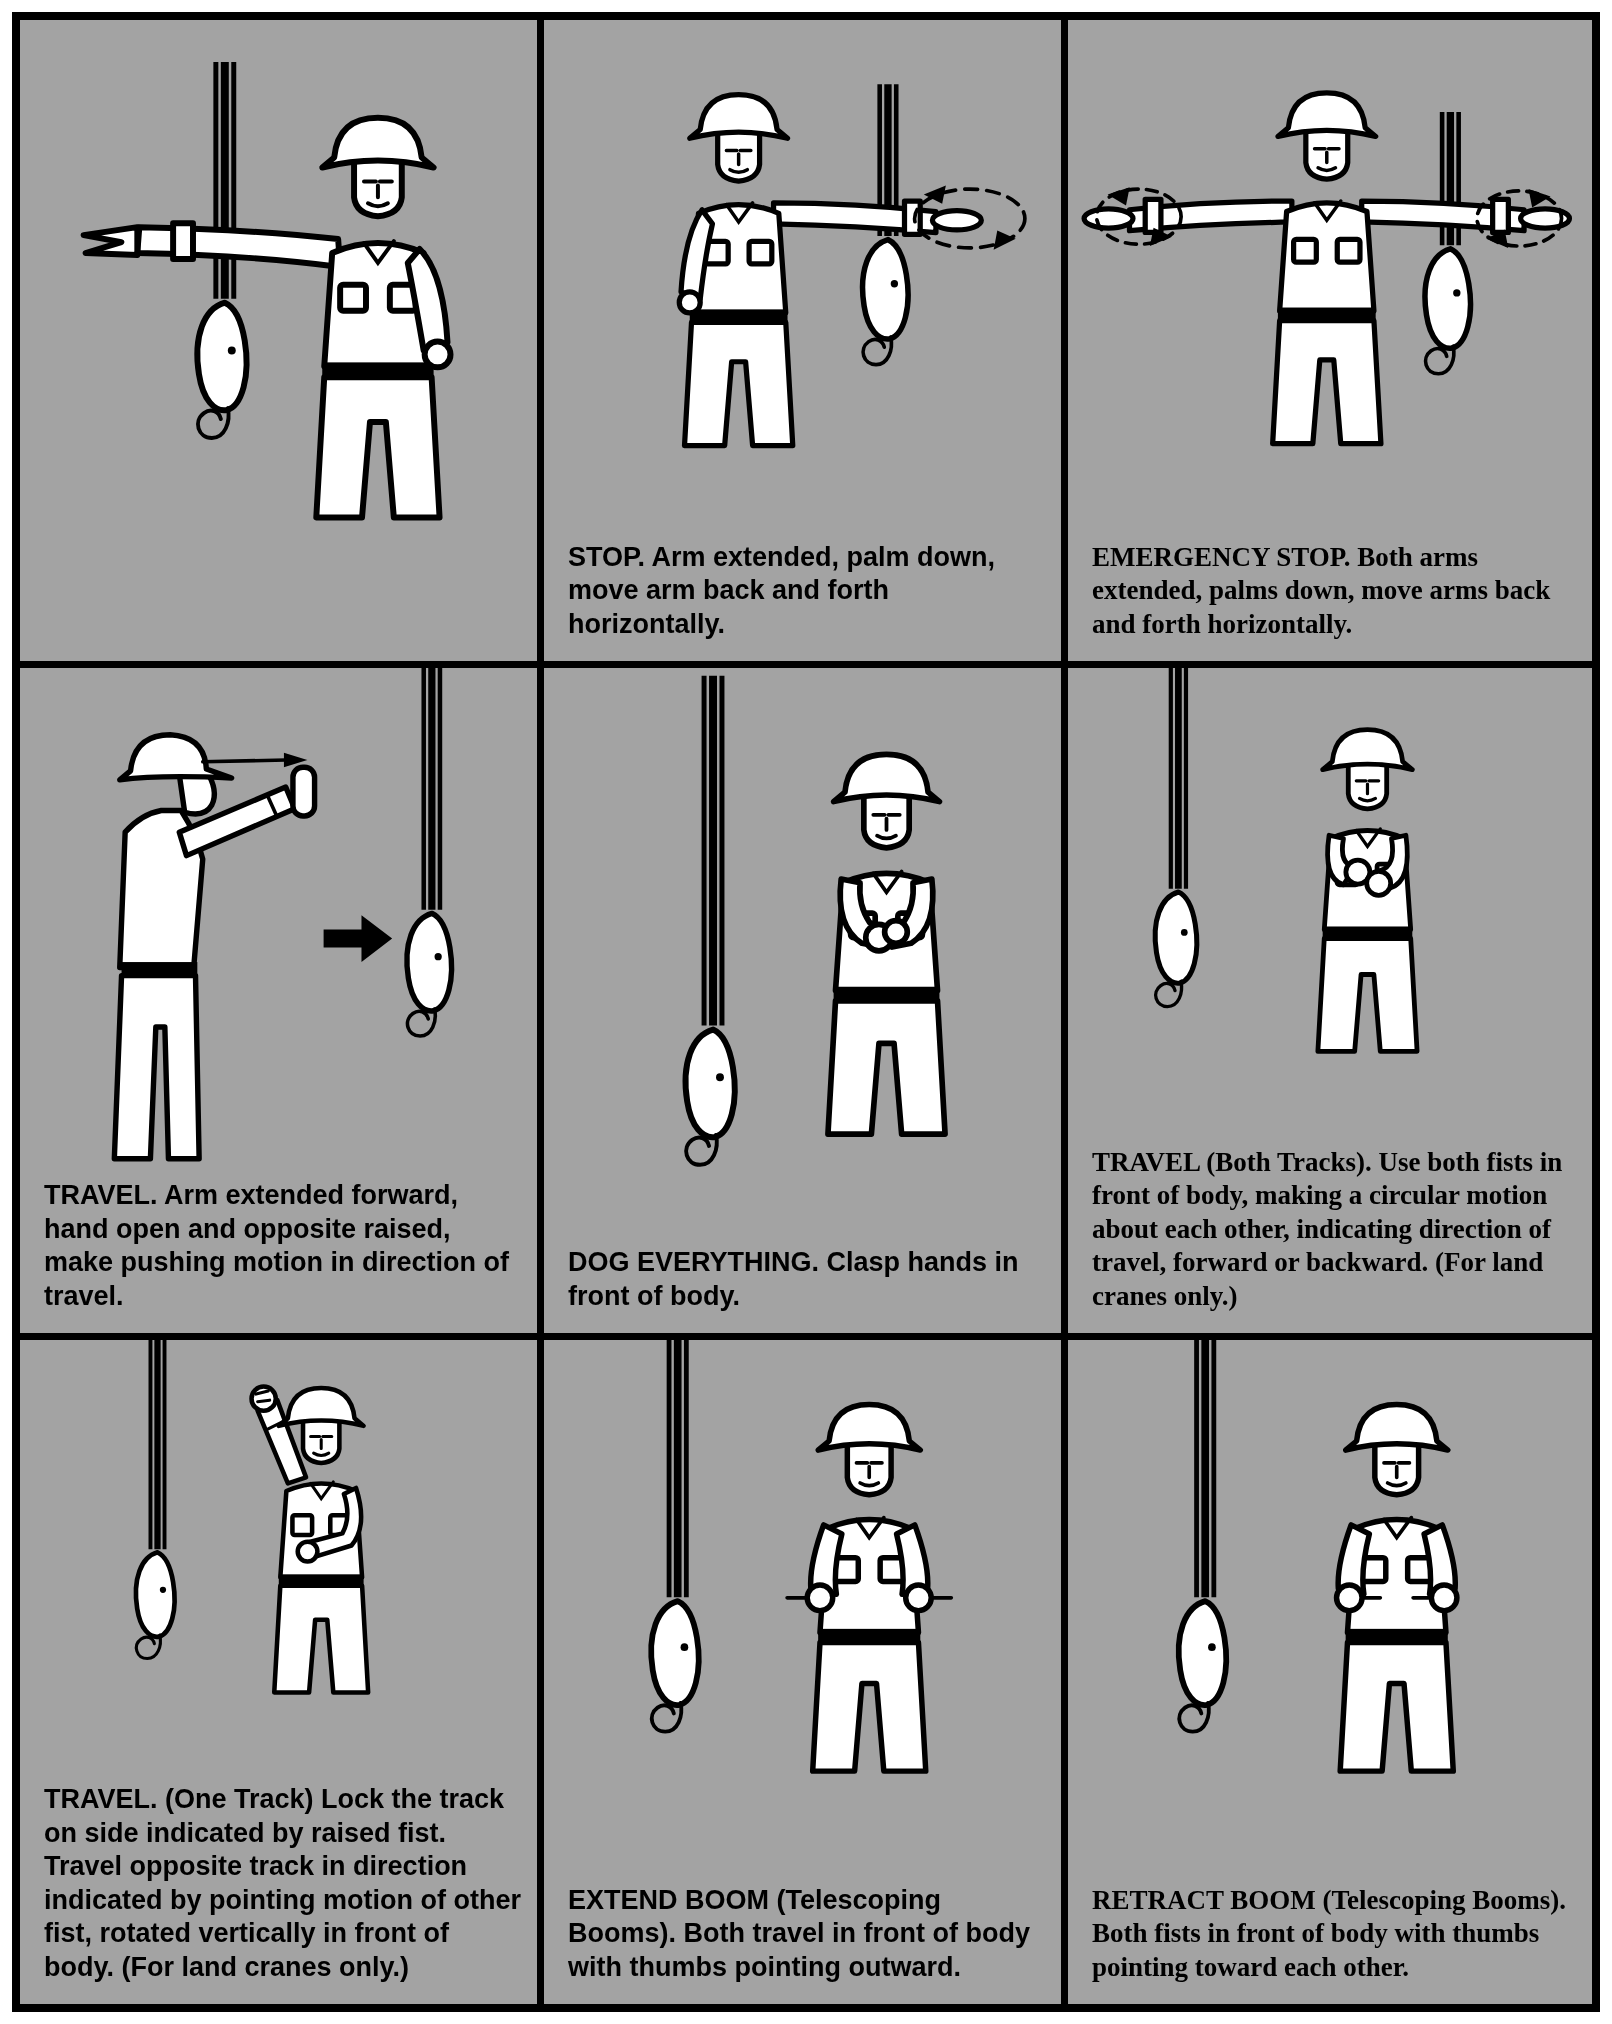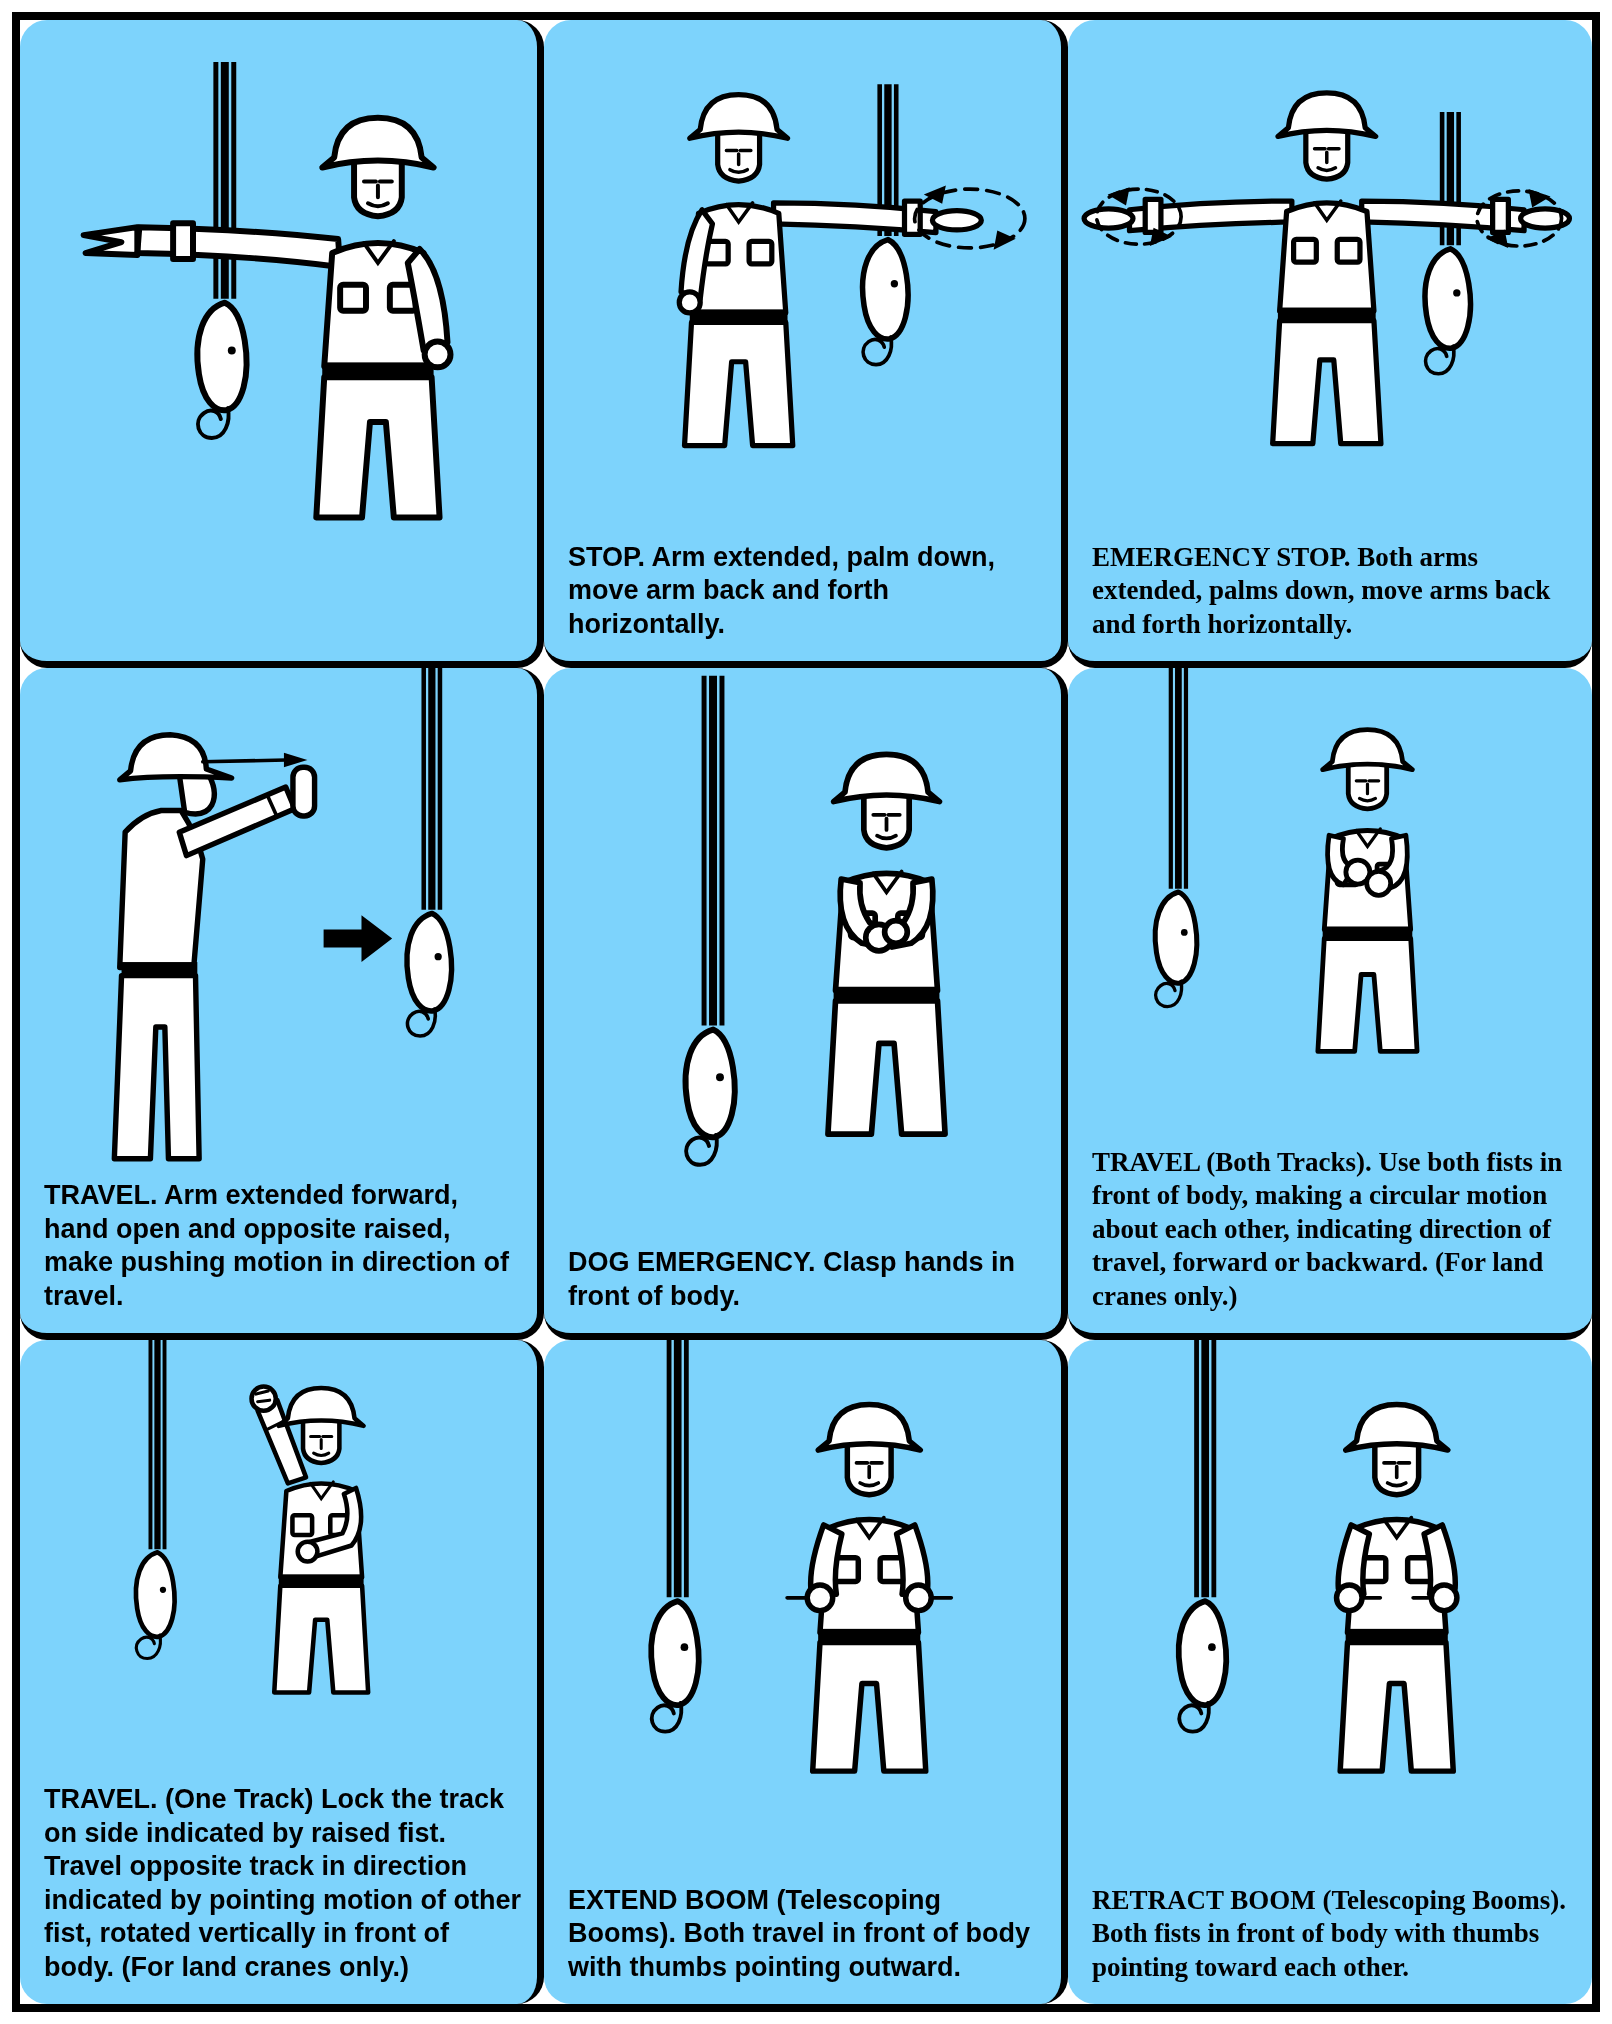--- a/index.html
+++ b/index.html
@@ -11,21 +11,21 @@
   .grid{
     width:100%;height:100%;box-sizing:border-box;
     border:8px solid #000;
     display:grid;
     grid-template-columns:1fr 1fr 1fr;
     grid-template-rows:648px 672px 1fr;
   }
   .cell{
     box-sizing:border-box;display:flex;flex-direction:column;
     border-right:7px solid #000;border-bottom:7px solid #000;
-    overflow:hidden;background:#7dd3fc;border-radius:27px;
+    overflow:hidden;background:#a3a3a3;
   }
   .cell.last-col{border-right:none;font-family:Liberation Serif, serif;}
   .cell.last-row{border-bottom:none;}
   .illus{flex:1 1 auto;min-height:0;display:flex;align-items:stretch;justify-content:center;}
   .illus svg{width:100%;height:100%;}
   .caption{
     flex:0 0 auto;padding:6px 16px 20px 24px;
     font-size:27px;line-height:1.24;font-weight:600;letter-spacing:0;
   }
   .ink{stroke:#000;fill:#fff;stroke-width:6;stroke-linejoin:round;stroke-linecap:round;}
@@ -181,21 +181,21 @@
           </g>
           <g transform="translate(240,64) scale(0.95)">
             <use href="#worker-front"></use>
             <path class="ink" d="M62 148 Q56 198 84 216 L104 220 L108 200 L92 194 Q80 176 82 152 Z"></path>
             <path class="ink" d="M158 148 Q164 198 136 216 L116 220 L112 200 L128 194 Q140 176 138 152 Z"></path>
             <circle class="ink" cx="102" cy="210" r="14"></circle>
             <circle class="ink" cx="120" cy="204" r="12"></circle>
           </g>
         </svg>
       </div>
-      <div class="caption">DOG EMERGENCY. Clasp hands in front of body.</div>
+      <div class="caption">DOG EVERYTHING. Clasp hands in front of body.</div>
     </div>
 
     <div class="cell last-col">
       <div class="illus">
         <svg viewBox="0 0 520 560" preserveAspectRatio="xMidYMid meet">
           <g>
             <line class="rope" x1="71" y1="0" x2="71" y2="262" stroke-width="5"></line>
             <line class="rope" x1="80" y1="0" x2="80" y2="262" stroke-width="8"></line>
             <line class="rope" x1="89" y1="0" x2="89" y2="262" stroke-width="5"></line>
             <use href="#hookblock" x="35" y="262"></use>

